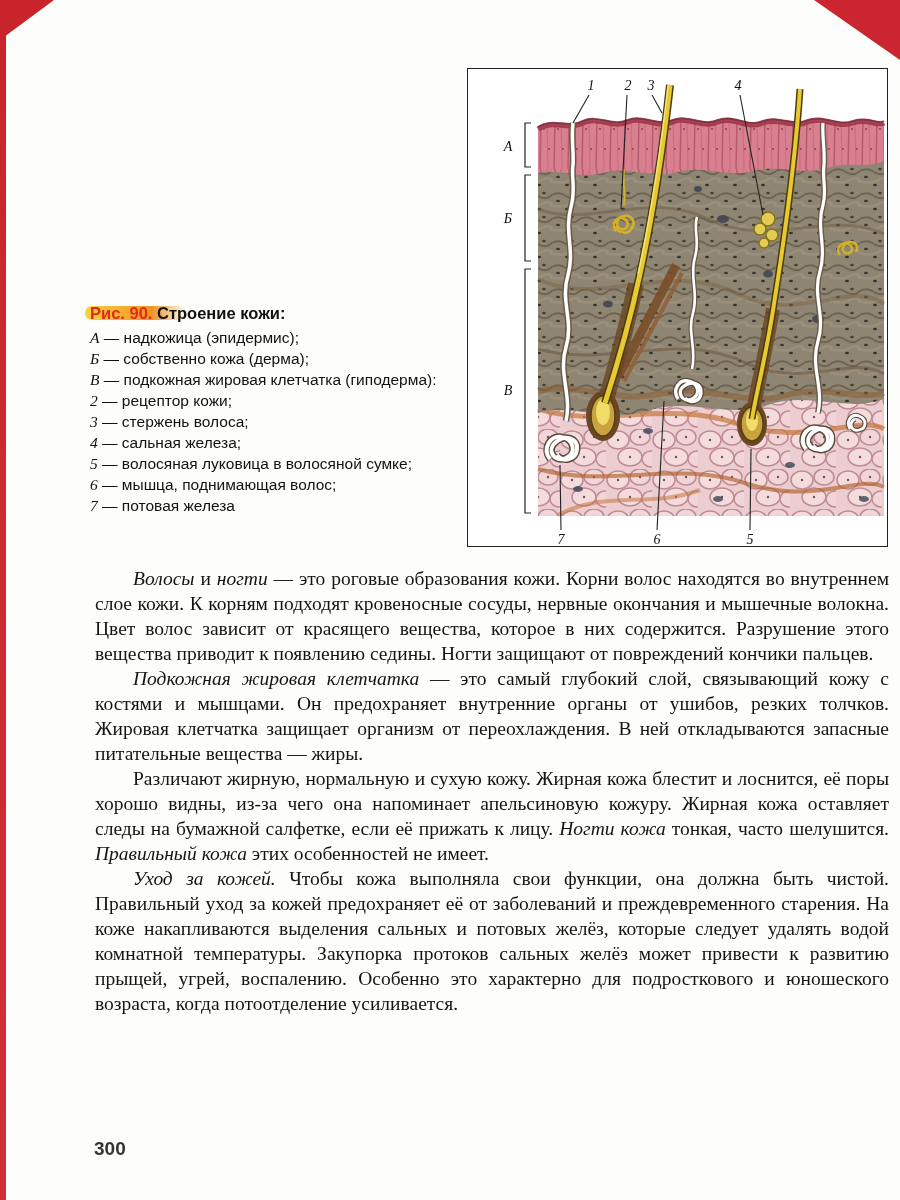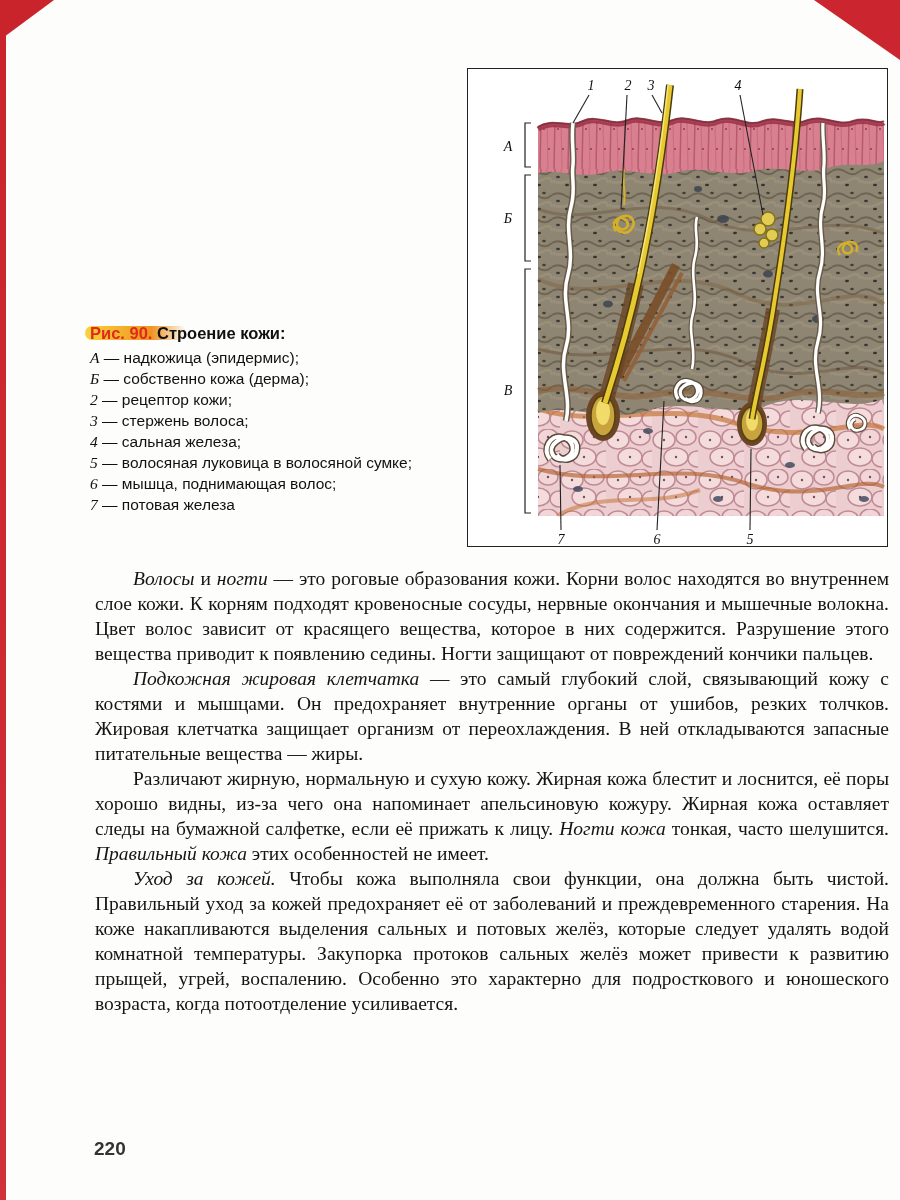--- a/index.html
+++ b/index.html
@@ -12,21 +12,21 @@
              clip-path:polygon(0 0,100% 0,0 100%);}
   .corner-tr{position:absolute;right:0;top:0;width:86px;height:60px;background:#cb2630;
              clip-path:polygon(0 0,100% 0,100% 100%);}
   
   .figure{position:absolute;left:467px;top:68px;width:421px;height:479px;
           border:1.5px solid #222;background:#fff;box-sizing:border-box;}
   .figure svg{display:block;}
   
   .caption{position:absolute;left:90px;top:303px;width:376px;color:#111;
            font-family:"Liberation Sans",sans-serif;font-size:15.5px;line-height:21px;}
-  .cap-title{font-size:16.5px;margin-bottom:3px;position:relative;white-space:nowrap;margin-top:20px;}
+  .cap-title{font-size:16.5px;margin-bottom:3px;position:relative;white-space:nowrap;}
   .swoosh{position:absolute;left:-5px;top:3px;width:102px;height:14px;z-index:0;border-radius:7px;
           background:linear-gradient(90deg,#f8d33c,#ef9422 65%,rgba(239,148,34,0));}
   .fig-num{position:relative;z-index:1;color:#e02a1e;font-weight:bold;}
   .fig-title-text{position:relative;z-index:1;color:#111;font-weight:bold;}
   .cap-item{margin:0;}
   .cap-item i{font-family:"Liberation Serif",serif;font-style:italic;}
   
   .bodytext{position:absolute;left:95px;top:566px;width:794px;color:#141414;
             font-size:19.5px;line-height:25px;text-align:justify;}
   .bodytext p{margin:0;text-indent:38px;}
@@ -194,29 +194,30 @@
 </div>
 
 <div class="caption">
   <div class="cap-title">
     <span class="swoosh"></span><span class="fig-num">Рис. 90.</span>
     <span class="fig-title-text">Строение кожи:</span>
   </div>
   <div id="caption-items">
       <div class="cap-item"><i>А</i> — надкожица (эпидермис);</div>
       <div class="cap-item"><i>Б</i> — собственно кожа (дерма);</div>
+      <div class="cap-item"><i>В</i> — подкожная жировая клетчатка (гиподерма):</div>
       <div class="cap-item"><i>2</i> — рецептор кожи;</div>
       <div class="cap-item"><i>3</i> — стержень волоса;</div>
       <div class="cap-item"><i>4</i> — сальная железа;</div>
       <div class="cap-item"><i>5</i> — волосяная луковица в волосяной сумке;</div>
       <div class="cap-item"><i>6</i> — мышца, поднимающая волос;</div>
       <div class="cap-item"><i>7</i> — потовая железа</div>
     </div>
 </div>
 
 <div class="bodytext" id="bodytext">
     <p><span class="lead">Волосы</span> и <span class="lead">ногти</span> — это роговые образования кожи. Корни волос находятся во внутреннем слое кожи. К корням подходят кровеносные сосуды, нервные окончания и мышечные волокна. Цвет волос зависит от красящего вещества, которое в них содержится. Разрушение этого вещества приводит к появлению седины. Ногти защищают от повреждений кончики пальцев.</p>
     <p><span class="lead">Подкожная жировая клетчатка</span> — это самый глубокий слой, связывающий кожу с костями и мышцами. Он предохраняет внутренние органы от ушибов, резких толчков. Жировая клетчатка защищает организм от переохлаждения. В ней откладываются запасные питательные вещества — жиры.</p>
     <p>Различают жирную, нормальную и сухую кожу. Жирная кожа блестит и лоснится, её поры хорошо видны, из-за чего она напоминает апельсиновую кожуру. Жирная кожа оставляет следы на бумажной салфетке, если её прижать к лицу. <span class="lead">Ногти кожа</span> тонкая, часто шелушится. <span class="lead">Правильный кожа</span> этих особенностей не имеет.</p>
     <p><span class="lead">Уход за кожей.</span> Чтобы кожа выполняла свои функции, она должна быть чистой. Правильный уход за кожей предохраняет её от заболеваний и преждевременного старения. На коже накапливаются выделения сальных и потовых желёз, которые следует удалять водой комнатной температуры. Закупорка протоков сальных желёз может привести к развитию прыщей, угрей, воспалению. Особенно это характерно для подросткового и юношеского возраста, когда потоотделение усиливается.</p>
   </div>
 
-<div class="pagenum">220</div>
+<div class="pagenum">300</div>
 
 </body></html>

